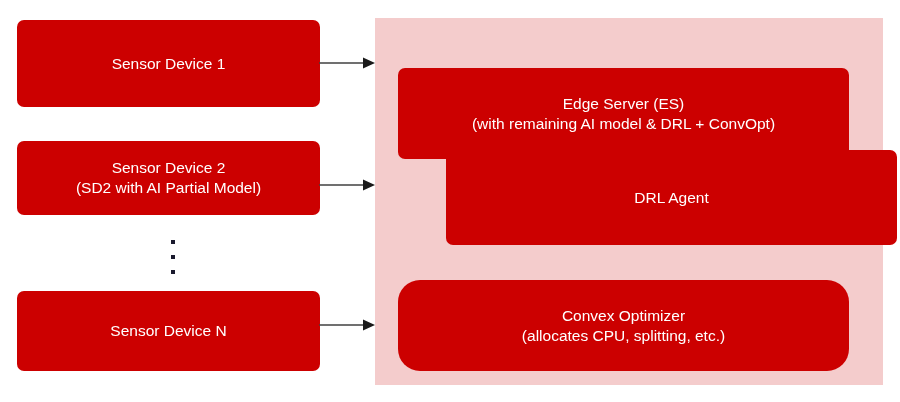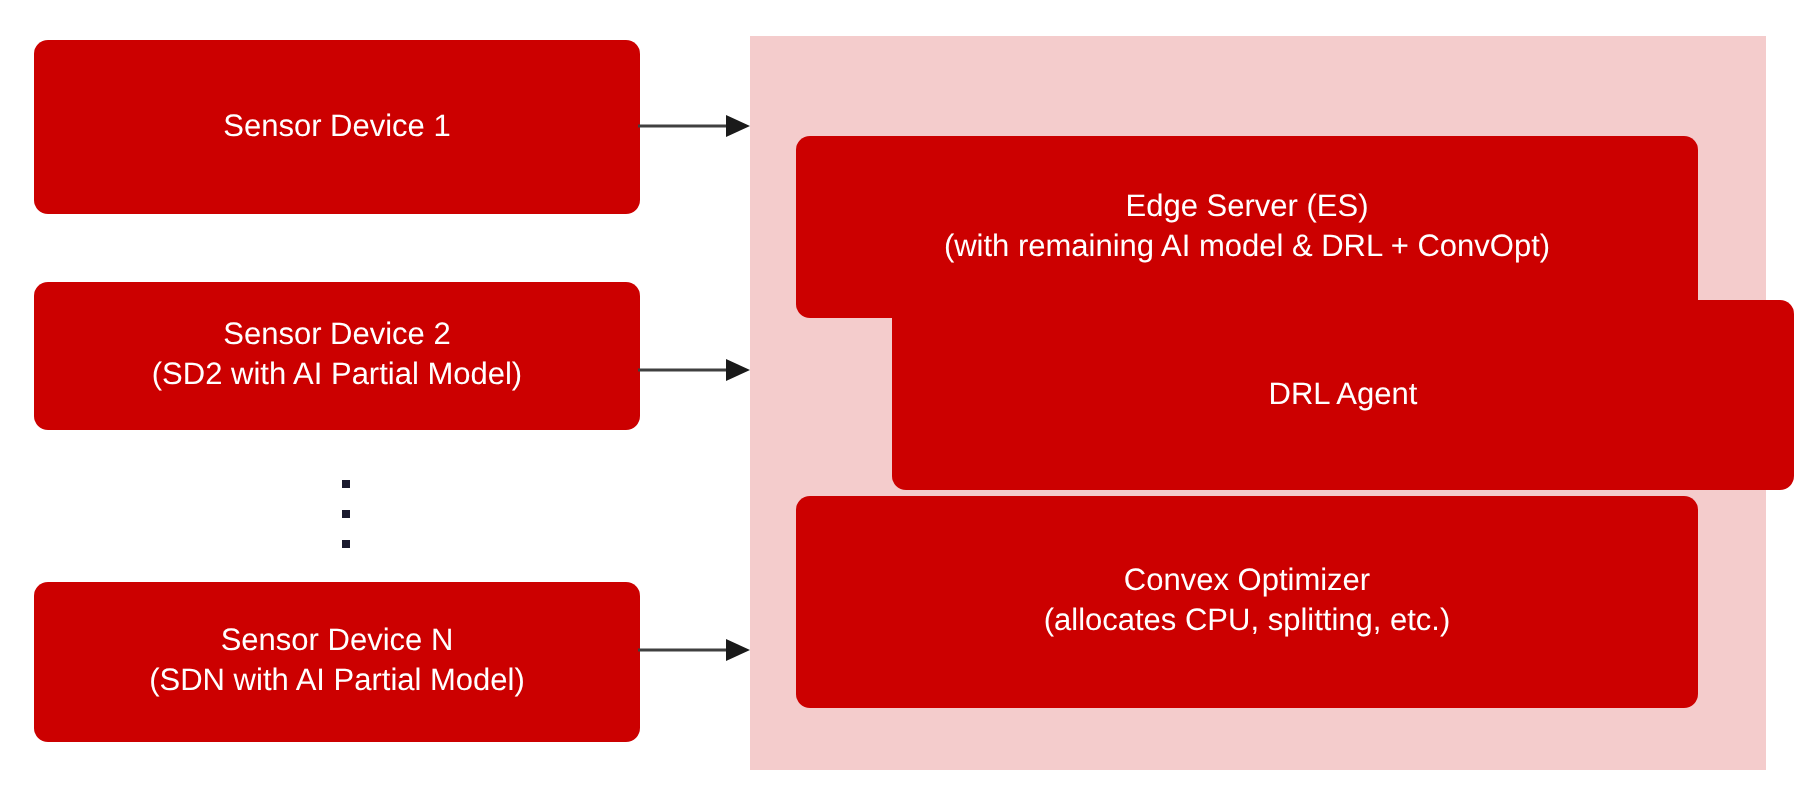--- a/index.html
+++ b/index.html
@@ -57,21 +57,21 @@
   }
 
   
   .device-1 { left: 17px;  top: 20px;  width: 303px; height: 87px; }
   .device-2 { left: 17px;  top: 141px; width: 303px; height: 74px; }
   .device-3 { left: 17px;  top: 291px; width: 303px; height: 80px; }
 
   
   .edge-node-1 { left: 398px; top: 40px;  width: 451px; height: 91px; margin-top: 28px; }
   .edge-node-2 { left: 398px; top: 150px; width: 451px; height: 95px; margin-left: 48px; }
-  .edge-node-3 { left: 398px; top: 248px; width: 451px; height: 106px; }
+  .edge-node-3 { left: 398px; top: 280px; width: 451px; height: 91px; border-radius: 22px; }
 
   
   .vdots {
     position: absolute;
     left: 166px;
     top: 240px;
     width: 14px;
     height: 34px;
     display: flex;
     flex-direction: column;
@@ -113,21 +113,20 @@
   </div>
 
   <div class="vdots">
     <i></i>
     <i></i>
     <i></i>
   </div>
 
   <div class="node device-3">
     <span class="line1">Sensor Device N</span>
-    <span class="line2">(SDN with AI Partial Model)</span>
   </div>
 
   <div class="arrow arrow-1">
     <svg width="57" height="14" viewBox="0 0 57 14">
       <line x1="0" y1="7" x2="46" y2="7" stroke="#404040" stroke-width="1.6"></line>
       <polygon points="44,1.5 56,7 44,12.5" fill="#1a1a1a"></polygon>
     </svg>
   </div>
   <div class="arrow arrow-2">
     <svg width="57" height="14" viewBox="0 0 57 14">

